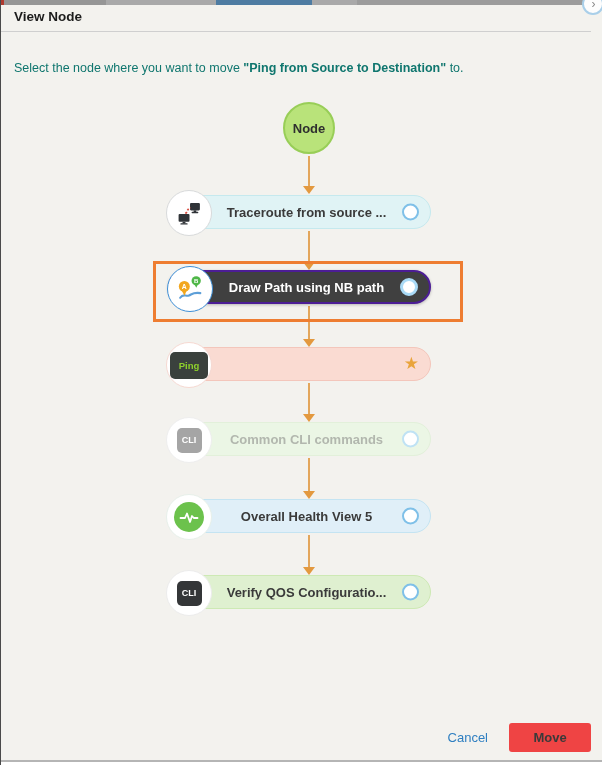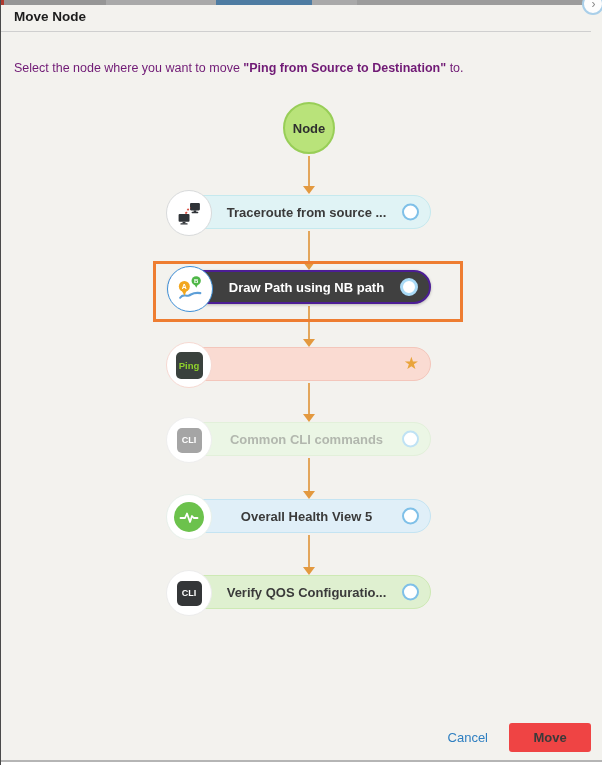--- a/index.html
+++ b/index.html
@@ -23,21 +23,21 @@
   .chevron-btn{
     position:absolute;left:581px;top:-7px;width:22px;height:22px;border-radius:50%;
     background:#fdfdfd;border:2px solid #a9cfe9;color:#8a8a8a;
     font-size:12px;line-height:1;display:flex;align-items:center;justify-content:center;
     padding:0 0 0 1px;cursor:pointer;box-sizing:border-box;
   }
 
   
   .dlg-title{position:absolute;left:13px;top:9px;font-size:13.5px;font-weight:700;color:#1c1c1c;}
   .dlg-separator{position:absolute;left:0;top:31px;width:590px;height:1px;background:#cfcfcf;}
-  .dlg-instruction{position:absolute;left:13px;top:61px;font-size:12.5px;color:#701a75;white-space:nowrap;}
+  .dlg-instruction{position:absolute;left:13px;top:61px;font-size:12.5px;color:#0f766e;white-space:nowrap;}
   .dlg-instruction b{font-weight:700;}
 
   
   .start-circle{
     position:absolute;left:282px;top:102px;width:52px;height:52px;border-radius:50%;
     background:#b9e37a;border:2px solid #98ce57;box-sizing:border-box;
     display:flex;align-items:center;justify-content:center;
     font-size:13px;font-weight:600;color:#2f2f2f;z-index:2;
   }
   .aline{position:absolute;left:307px;width:2px;background:#e3a65b;}
@@ -72,21 +72,21 @@
   .ic-lightblue{border-color:#e7f0ea;}
   .ic-lightgreen{border-color:#ececec;}
 
   .radio{width:13px;height:13px;border:2px solid #7fc0e8;border-radius:50%;background:#fff;display:block;}
   .radio.disabled{border-color:#bfe2f4;}
   .radio-selected{width:12px;height:12px;border:3px solid #a9daf6;border-radius:50%;background:#fff;display:block;}
   .star{font-size:17px;color:#e9a43c;line-height:1;display:block;margin-top:-2px;}
 
   .chip{border-radius:5px;color:#fff;font-weight:700;display:flex;align-items:center;justify-content:center;
     font-family:"Liberation Sans",sans-serif;}
-  .chip-ping{width:27px;height:27px;background:#3a413d;color:#8ed02c;font-size:9.5px;}
+  .chip-ping{width:38px;height:27px;background:#3a413d;color:#8ed02c;font-size:9.5px;}
   .chip-cli-gray{width:25px;height:25px;background:#a5a5a5;font-size:9px;}
   .chip-cli-dark{width:25px;height:25px;background:#343638;font-size:9px;}
   .health-ball{width:30px;height:30px;border-radius:50%;background:#6cc24c;
     display:flex;align-items:center;justify-content:center;}
 
   
   .cancel-link{position:absolute;right:114px;top:730px;font-size:13px;color:#2e7fc1;cursor:pointer;}
   .move-btn{position:absolute;left:508px;top:723px;width:82px;height:29px;border:none;border-radius:3px;
     background:#ef4444;color:#3a3a3a;font-size:13px;font-weight:700;cursor:pointer;
     font-family:"Liberation Sans",sans-serif;}
@@ -101,21 +101,21 @@
   <div class="seg seg-2"></div>
   <div class="seg seg-blue"></div>
   <div class="seg seg-3"></div>
   <div class="seg seg-4"></div>
 </div>
 
 <div class="chevron-btn">
   <span>›</span>
 </div>
 
-<div class="dlg-title">Move Node</div>
+<div class="dlg-title">View Node</div>
 <div class="dlg-separator"></div>
 <div class="dlg-instruction">
   <span>Select the node where you want to move </span><b>"Ping from Source to Destination"</b><span> to.</span>
 </div>
 
 <div class="start-circle">
   <span>Node</span>
 </div>
 
 <div class="aline" style="top:156px;height:30px;"></div>

